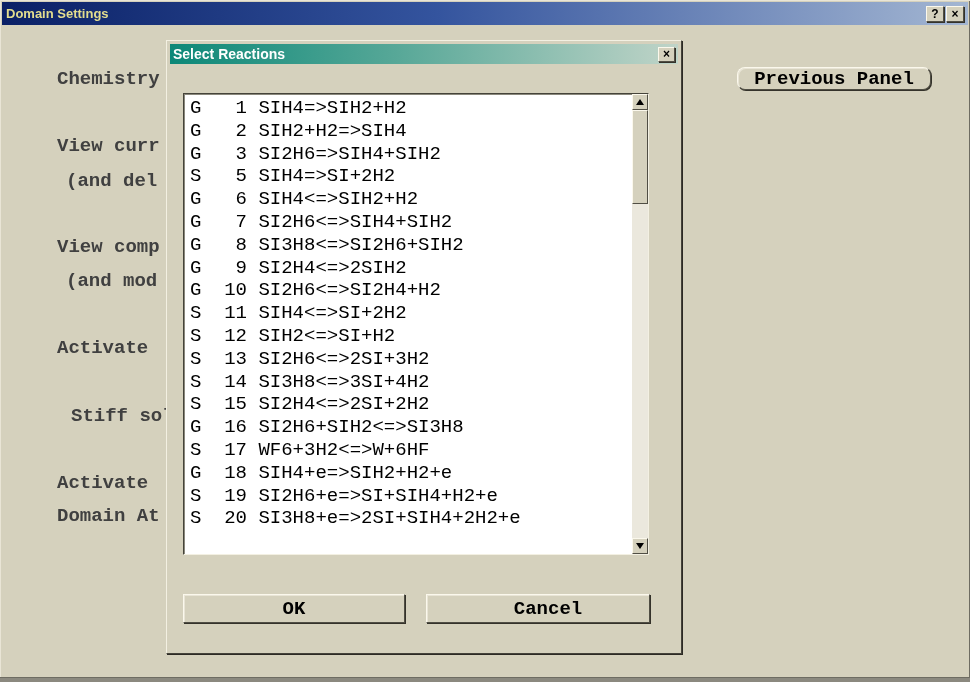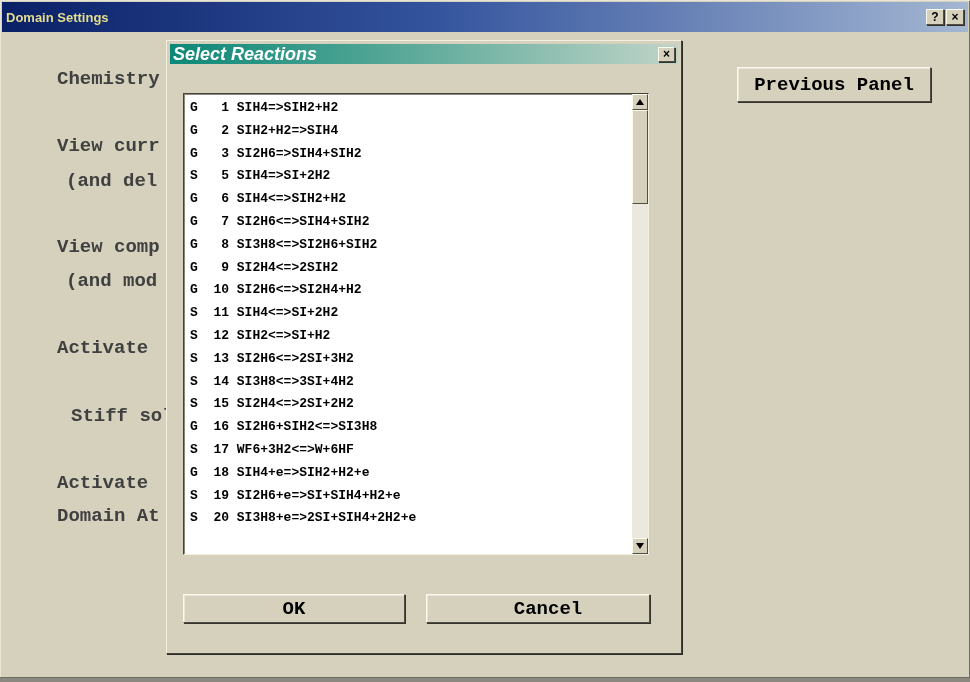--- a/index.html
+++ b/index.html
@@ -4,21 +4,21 @@
 <style>
   html,body { margin:0; padding:0; background:#777; }
   .screen {
     position:relative; width:970px; height:682px; overflow:hidden;
     background:#d5d1bd;
     font-family:"Liberation Mono","DejaVu Sans Mono",monospace;
     box-shadow: inset 1px 0 0 #e9e5d6, inset 0 1px 0 #e9e5d6, inset -1px 0 0 #6e6c62;
   }
   
   .main-titlebar {
-    position:absolute; left:2px; top:2px; right:2px; height:30px;
+    position:absolute; left:2px; top:2px; right:2px; height:23px;
     background:linear-gradient(to right,#0a2066,#34549e 45%,#a3b6d2);
     display:flex; align-items:center; padding:0 4px; box-sizing:border-box;
   }
   .main-title {
     flex:1; color:#e3dd8e; font-family:"Liberation Sans",sans-serif;
     font-weight:bold; font-size:13px; white-space:nowrap;
   }
   .tb-btn {
     width:18px; height:16px; margin-left:2px; box-sizing:border-box;
     background:#d5d1bd; border:1px solid;
@@ -48,40 +48,40 @@
     border:1px solid; border-color:#f3f0e2 #45433a #45433a #f3f0e2;
     box-shadow:1px 1px 0 #2c2a24;
   }
   .dialog-titlebar {
     position:absolute; left:3px; top:3px; right:3px; height:20px;
     background:linear-gradient(to right,#0c8878,#58a898 45%,#c0d4c8);
     display:flex; align-items:center; padding:0 3px; box-sizing:border-box;
   }
   .dialog-title {
     flex:1; color:#ffffff; font-family:"Liberation Sans",sans-serif;
-    font-weight:bold; font-size:18px; white-space:nowrap;font-style:italic;
+    font-weight:bold; font-size:14px; white-space:nowrap;
   }
   .dialog-close {
     width:17px; height:15px; box-sizing:border-box;
     background:#d5d1bd; border:1px solid;
     border-color:#fbf8ec #504e44 #504e44 #fbf8ec; box-shadow:1px 1px 0 #34322a;
     display:flex; align-items:center; justify-content:center;
     font-family:"Liberation Sans",sans-serif; font-weight:bold; font-size:12px; line-height:1;
   }
   
   .listbox {
     position:absolute; left:16px; top:52px; width:466px; height:462px;
     box-sizing:border-box; background:#ffffff;
     border:1px solid; border-color:#45433a #f3f0e2 #f3f0e2 #45433a;
     box-shadow:inset 1px 1px 0 #8a887c;
   }
   .list-rows {
     position:absolute; left:2px; top:2px; right:18px; bottom:2px;
     overflow:hidden; padding:1px 0 0 4px;
-    font-size:13px; font-weight:bold; line-height:22.8px; color:#000;
+    font-size:19px; font-weight:normal; line-height:22.8px; color:#000;
   }
   .reaction-row { white-space:pre; }
   
   .scrollbar {
     position:absolute; right:0; top:0; bottom:0; width:16px;
     background:#ebe8dd;
   }
   .sb-btn {
     position:absolute; left:0; width:16px; height:16px; box-sizing:border-box;
     background:#d5d1bd; border:1px solid;
@@ -93,21 +93,21 @@
   .tri-up { width:0; height:0; border-left:4px solid transparent; border-right:4px solid transparent; border-bottom:6px solid #000; }
   .tri-down { width:0; height:0; border-left:4px solid transparent; border-right:4px solid transparent; border-top:6px solid #000; }
   .sb-thumb {
     position:absolute; left:0; top:16px; width:16px; height:94px; box-sizing:border-box;
     background:#d5d1bd; border:1px solid;
     border-color:#fbf8ec #504e44 #504e44 #fbf8ec;
   }
   
   .ok-btn { left:16px; top:553px; width:222px; height:29px; }
   .cancel-btn { left:259px; top:553px; width:224px; height:29px;padding-left:20px; }
-  .prev-btn { left:737px; top:67px; width:194px; height:35px; }
+  .prev-btn { left:737px; top:67px; width:194px; height:23px;border-radius:8px; }
   
   .window-bottom-edge {
     position:absolute; left:0; bottom:0; width:100%; height:5px;
     background:#8b897f; border-top:1px solid #6e6c62;
     box-sizing:border-box;
   }
 </style>
 </head>
 <body>
 

